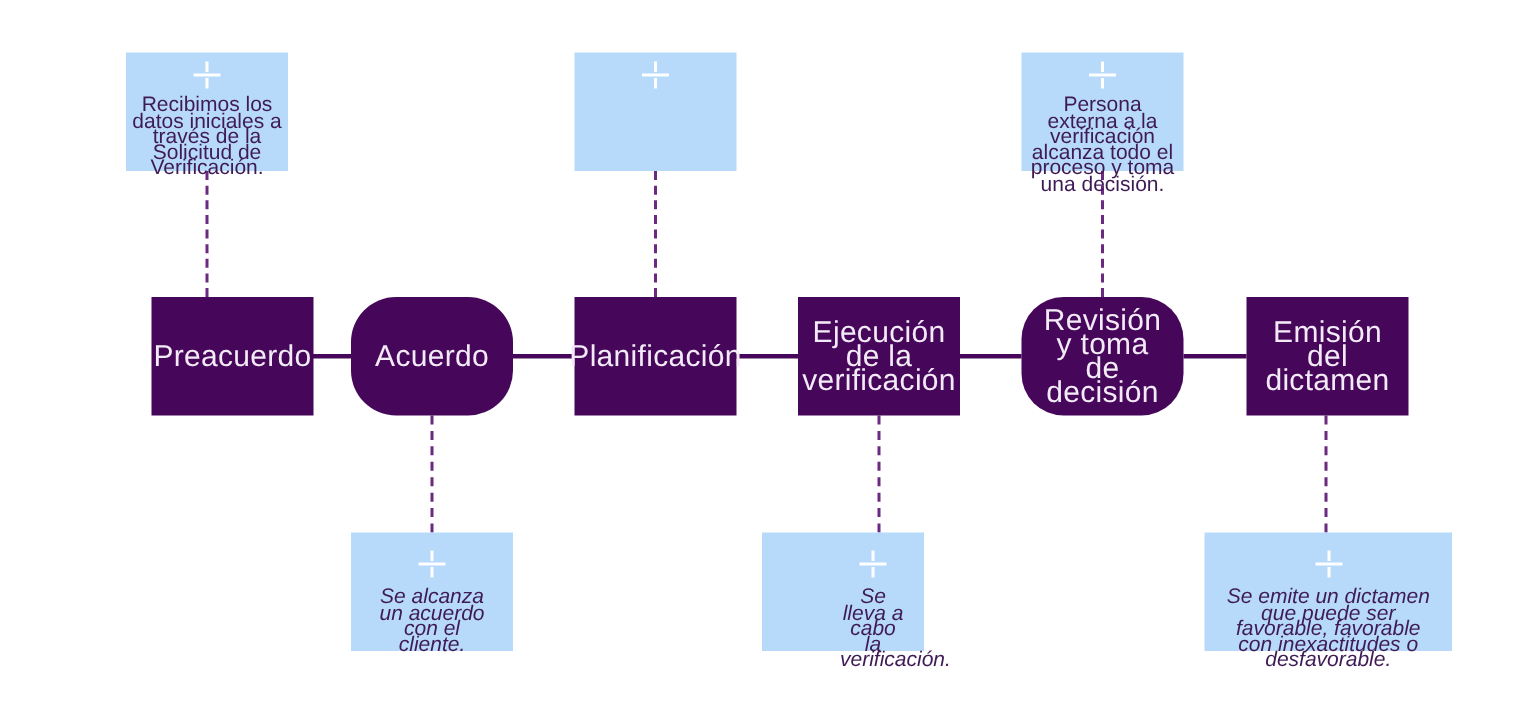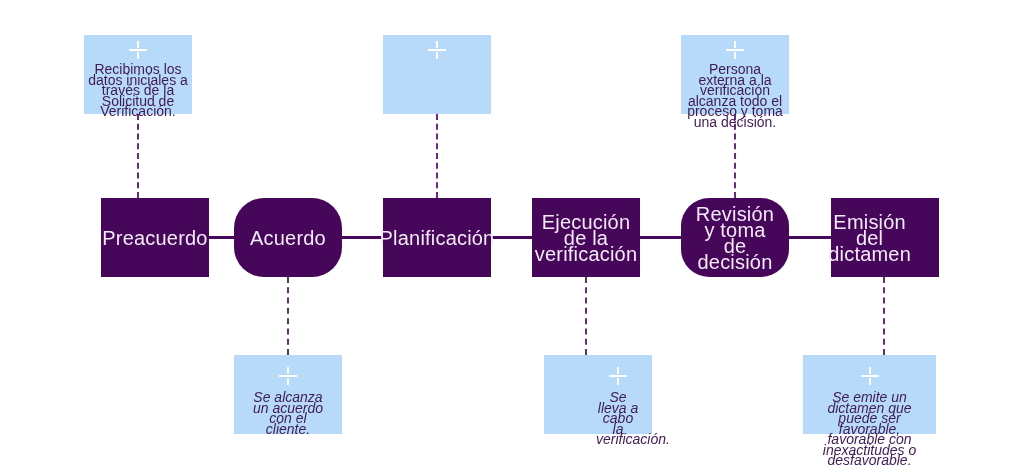--- a/index.html
+++ b/index.html
@@ -48,51 +48,51 @@
 </div>
 <div class="step" style="left:383px;">
   <span>Planificación</span>
 </div>
 <div class="step" style="left:532px; padding:0 14px;">
   <span>Ejecución de la verificación</span>
 </div>
 <div class="step" style="left:681px; padding:0 18px;border-radius:28px;">
   <span>Revisión y toma de decisión</span>
 </div>
-<div class="step" style="left:831px; padding:0 28px;justify-content:flex-end;">
+<div class="step" style="left:831px; padding:0 12px;justify-content:flex-end;">
   <span>Emisión del dictamen</span>
 </div>
 
 <div class="note note-top" style="left:84px;">
   <span class="plus">
       <i></i>
     </span>
   <div class="txt">Recibimos los datos iniciales a través de la Solicitud de Verificación.</div>
 </div>
 <div class="note note-bottom" style="left:234px;">
   <span class="plus">
       <i></i>
     </span>
   <div class="txt" style="padding:0 10px;">Se alcanza un acuerdo con el cliente.</div>
 </div>
 <div class="note note-top" style="left:383px;">
   <span class="plus">
       <i></i>
     </span>
 </div>
-<div class="note note-bottom" style="left:544px;padding-left:44px;">
+<div class="note note-bottom" style="left:508px;padding-left:44px;">
   <span class="plus">
       <i></i>
     </span>
   <div class="txt" style="padding:0 8px;">Se lleva a cabo la verificación.</div>
 </div>
 <div class="note note-top" style="left:681px;">
   <span class="plus">
       <i></i>
     </span>
   <div class="txt">Persona externa a la verificación alcanza todo el proceso y toma una decisión.</div>
 </div>
-<div class="note note-bottom" style="left:803px; width:133px;">
+<div class="note note-bottom" style="left:803px; width:165px;">
   <span class="plus">
       <i></i>
     </span>
   <div class="txt" style="padding:0 4px;">Se emite un dictamen que puede ser favorable, favorable con inexactitudes o desfavorable.</div>
 </div>
 
 </body></html>

